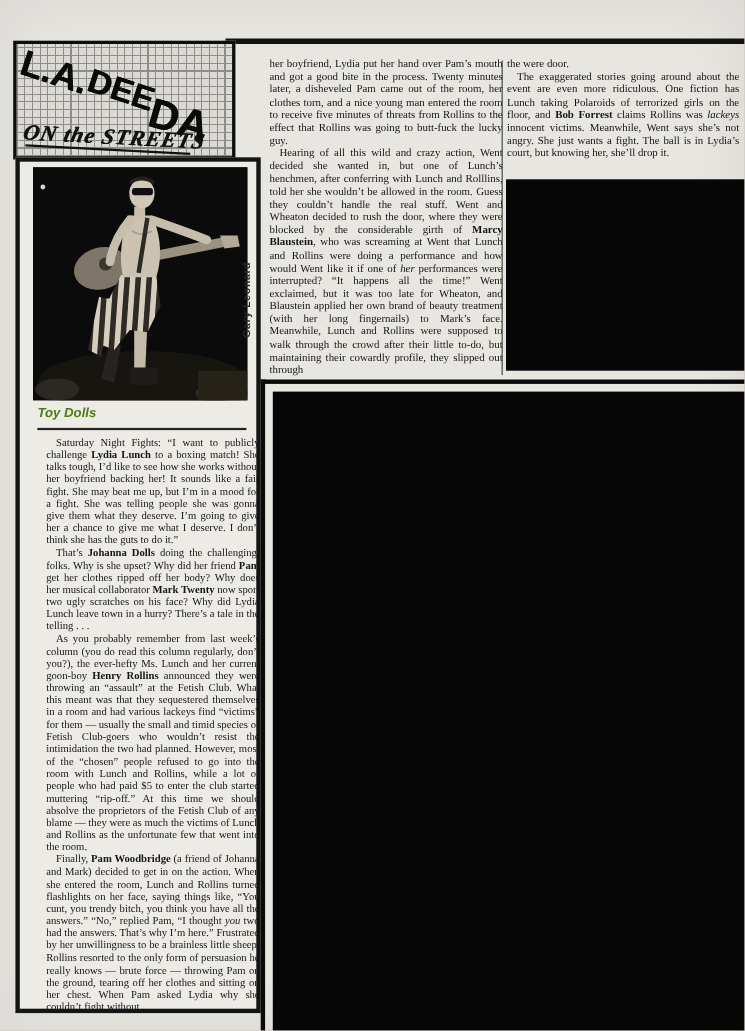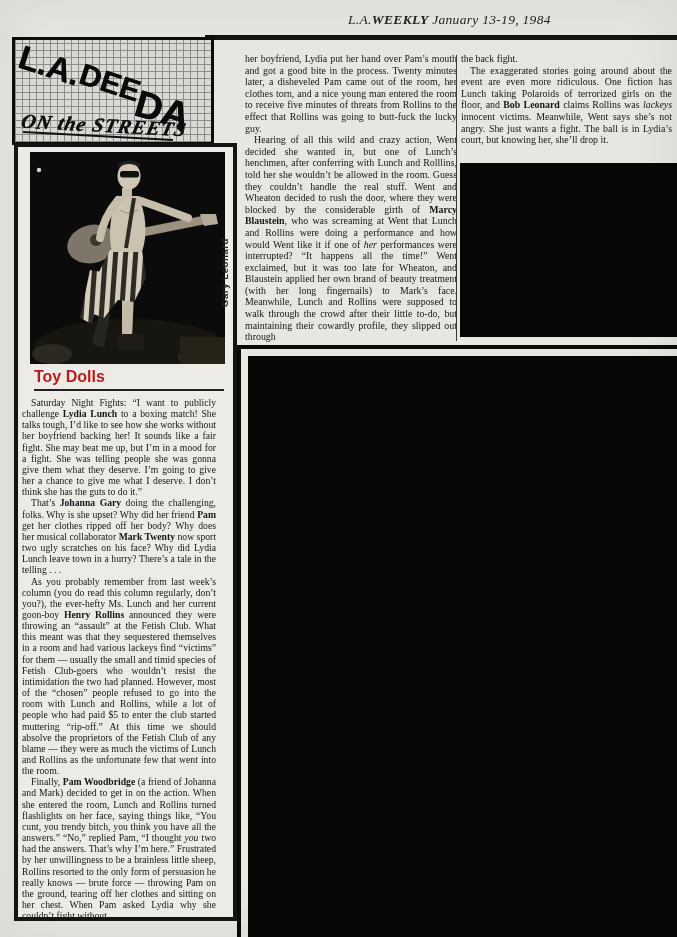--- a/index.html
+++ b/index.html
@@ -35,41 +35,40 @@
   .tagline-underline{position:absolute;left:8px;top:95px;width:150px;height:2px;background:#111;transform:rotate(3deg);}
   
   .left-frame{position:absolute;left:14px;top:143px;width:215px;height:770px;border:4px solid #141414;background:#edebe6;}
   .photo{position:absolute;left:12px;top:5px;width:195px;height:212px;background:#0b0b0b;overflow:hidden;}
   .photo svg{display:block;}
   .credit{
     position:absolute;left:201px;top:160px;transform:rotate(-90deg);transform-origin:0 0;
     font-family:"Liberation Sans",sans-serif;font-weight:bold;font-size:9.5px;
     letter-spacing:.6px;color:#2a2a2a;white-space:nowrap;
   }
-  .caption{position:absolute;left:16px;top:221px;font-family:"Liberation Sans",sans-serif;font-weight:bold;font-size:16px;color:#b91c1c;}
+  .caption{position:absolute;left:16px;top:221px;font-family:"Liberation Sans",sans-serif;font-weight:bold;font-style:italic;font-size:12px;color:#4d7c0f;}
   .caption-rule{position:absolute;left:16px;top:242px;width:190px;height:2px;background:#222;}
   
   .coltext{position:absolute;text-align:justify;color:#151515;}
   .coltext p.para{margin:0;}
   .coltext p.ind{text-indent:9px;}
-  .col1{left:4px;top:250px;width:194px;font-size:9.7px;line-height:11.15px;}
+  .col1{left:24px;top:250px;width:194px;font-size:9.7px;line-height:11.15px;}
   .col2{left:245px;top:53px;width:212px;font-size:9.9px;line-height:11.6px;}
   .col3{left:461px;top:53px;width:211px;font-size:9.9px;line-height:11.6px;}
   .vrule{position:absolute;left:456px;top:55px;width:1px;height:286px;background:#3a3a3a;}
   
   .redact-right{position:absolute;left:460px;top:163px;width:217px;height:174px;background:#060606;}
   .bottom-frame{position:absolute;left:237px;top:345px;width:436px;height:588px;border-left:4px solid #0a0a0a;border-top:4px solid #0a0a0a;}
   .redact-fill{position:absolute;left:7px;top:7px;width:429px;height:581px;background:#060606;}
 </style>
 </head>
 <body>
 
 <div class="page">
 
-  <div class="masthead"><span>L.A.</span><span class="mb">WEEKLY</span><span> January 13-19, 1984</span></div>
 
   <div class="header-rule"></div>
 
   <div class="logo-box">
     <div class="logo-word w1">L.A.</div>
     <div class="logo-word w2">DEE</div>
     <div class="logo-word w3">DA</div>
     <div class="logo-tagline">ON the STREETS</div>
     <div class="tagline-underline"></div>
   </div>
@@ -115,34 +114,34 @@
         <ellipse cx="99" cy="24" rx="11.5" ry="13.5" fill="#d0c7b6"></ellipse>
         <path d="M88,16 Q99,8 110,16 L110,12 Q99,5 88,12 Z" fill="#23211d"></path>
         <rect x="90" y="19" width="19" height="6.5" rx="2.5" fill="#101010"></rect>
       </svg>
     </div>
     <div class="credit">Gary Leonard</div>
     <div class="caption">Toy Dolls</div>
     <div class="caption-rule"></div>
     <div class="coltext col1">
         <p class="para ind">Saturday Night Fights: “I want to publicly challenge <b>Lydia Lunch</b>  to a boxing match! She talks tough, I’d like to see how she works without her boyfriend backing her! It sounds like a fair fight. She may beat me up, but I’m in a mood for a fight. She was telling people she was gonna give them what they deserve. I’m going to give her a chance to give me what I deserve. I don’t think she has the guts to do it.”</p>
-        <p class="para ind">That’s <b>Johanna Gary</b> doing the challenging, folks. Why is she upset? Why did her friend <b>Pam</b> get her clothes ripped off her body? Why does her musical collaborator <b>Mark Twenty</b> now sport two ugly scratches on his face? Why did Lydia Lunch leave town in a hurry? There’s a tale in the telling . . .</p>
+        <p class="para ind">That’s <b>Johanna Dolls</b> doing the challenging, folks. Why is she upset? Why did her friend <b>Pam</b> get her clothes ripped off her body? Why does her musical collaborator <b>Mark Twenty</b> now sport two ugly scratches on his face? Why did Lydia Lunch leave town in a hurry? There’s a tale in the telling . . .</p>
         <p class="para ind">As you probably remember from last week’s column (you do read this column regularly, don’t you?), the ever-hefty Ms. Lunch and her current goon-boy <b>Henry Rollins</b> announced they were throwing an “assault” at the Fetish Club. What this meant was that they sequestered themselves in a room and had various lackeys find “victims” for them — usually the small and timid species of Fetish Club-goers who wouldn’t resist the intimidation the two had planned. However, most of the “chosen” people refused to go into the room with Lunch and Rollins, while a lot of people who had paid $5 to enter the club started muttering “rip-off.”  At this time we should absolve the proprietors of the Fetish Club of any blame — they were as much the victims of Lunch and Rollins as the unfortunate few that went into the room.</p>
         <p class="para ind">Finally, <b>Pam Woodbridge</b> (a friend of Johanna and Mark) decided to get in on the action. When she entered the room, Lunch and Rollins turned flashlights on her face, saying things like, “You cunt, you trendy bitch, you think you have all the answers.” “No,” replied Pam, “I thought <i>you</i> two had the answers. That’s why I’m here.” Frustrated by her unwillingness to be a brainless little sheep, Rollins resorted to the only form of persuasion he really knows — brute force — throwing Pam on the ground, tearing off her clothes and sitting on her chest. When Pam asked Lydia why she couldn’t fight without</p>
       </div>
   </div>
 
   <div class="coltext col2">
       <p class="para">her boyfriend, Lydia put her hand over Pam’s mouth and got a good bite in the process. Twenty minutes later, a disheveled Pam came out of the room, her clothes torn, and a nice young man entered the room to receive five minutes of threats from Rollins to the effect that Rollins was going to butt-fuck the lucky guy.</p>
       <p class="para ind">Hearing of all this wild and crazy action, Went decided she wanted in, but one of Lunch’s henchmen, after conferring with Lunch and Rolllins, told her she wouldn’t be allowed in the room. Guess they couldn’t handle the real stuff. Went and Wheaton decided to rush the door, where they were blocked by the considerable girth of <b>Marcy Blaustein</b>, who was screaming at Went that Lunch and Rollins were doing a performance and how would Went like it if one of <i>her</i> performances were interrupted? “It happens all the time!” Went exclaimed, but it was too late for Wheaton, and Blaustein applied her own brand of beauty treatment (with her long fingernails) to Mark’s face. Meanwhile, Lunch and Rollins were supposed to walk through the crowd after their little to-do, but maintaining their cowardly profile, they slipped out through</p>
     </div>
   <div class="vrule"></div>
   <div class="coltext col3">
-      <p class="para">the back fight.</p>
-      <p class="para ind">The exaggerated stories going around about the event are even more ridiculous. One fiction has Lunch taking Polaroids of terrorized girls on the floor, and <b>Bob Leonard</b> claims Rollins was <i>lackeys</i> innocent victims. Meanwhile, Went says she’s not angry. She just wants a fight. The ball is in Lydia’s court, but knowing her, she’ll drop it.</p>
+      <p class="para">the were door.</p>
+      <p class="para ind">The exaggerated stories going around about the event are even more ridiculous. One fiction has Lunch taking Polaroids of terrorized girls on the floor, and <b>Bob Forrest</b> claims Rollins was <i>lackeys</i> innocent victims. Meanwhile, Went says she’s not angry. She just wants a fight. The ball is in Lydia’s court, but knowing her, she’ll drop it.</p>
     </div>
 
   <div class="redact-right"></div>
   <div class="bottom-frame">
     <div class="redact-fill"></div>
   </div>
 
 </div>
 
 </body></html>

